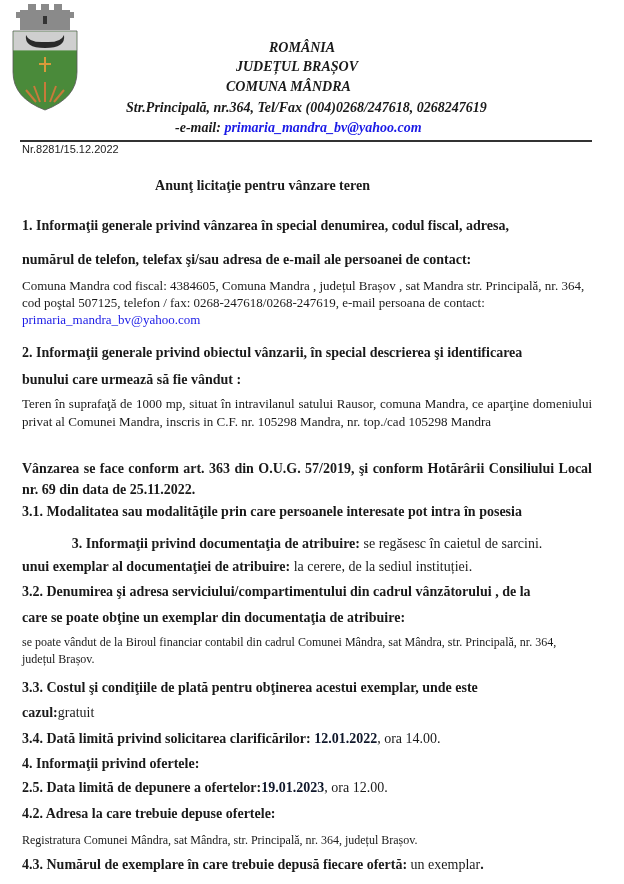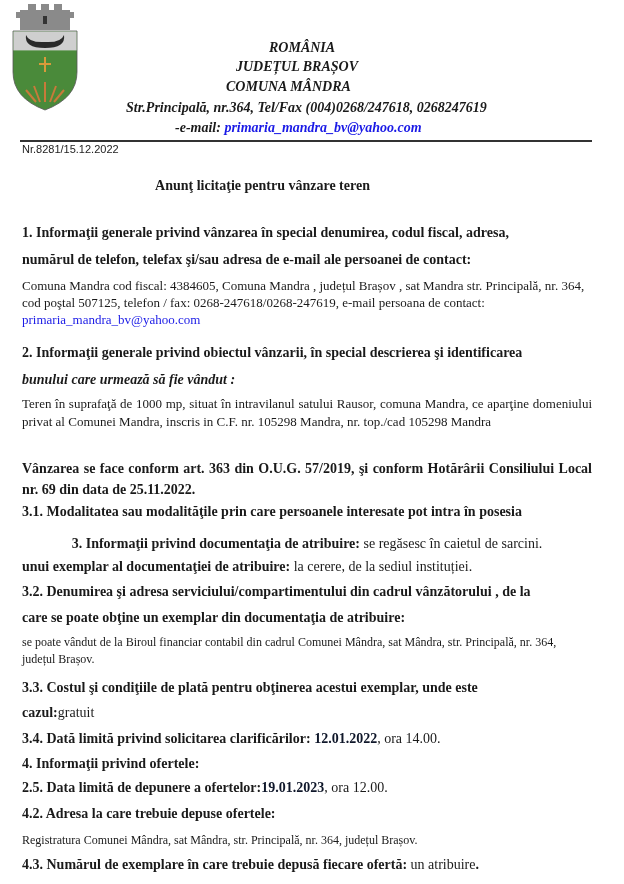--- a/index.html
+++ b/index.html
@@ -53,28 +53,28 @@
 <div class="hdr" style="left:226px;top:77px;">COMUNA MÂNDRA</div>
 <div class="hdr" style="left:126px;top:98px;">Str.Principală, nr.364, Tel/Fax (004)0268/247618, 0268247619</div>
 <div class="hdr" style="left:175px;top:118px;">
   <span>-e-mail: </span><a>primaria_mandra_bv@yahoo.com</a>
 </div>
 <div class="rule"></div>
 
 <div class="nr">Nr.8281/15.12.2022</div>
 <div class="title">Anunţ licitaţie pentru vânzare teren</div>
 
-<div class="blk b" style="top:225px;font-family:Liberation Serif, serif;">1. Informaţii generale privind vânzarea  în special denumirea, codul fiscal, adresa,</div>
+<div class="blk b" style="top:218px;font-family:Liberation Serif, serif;">1. Informaţii generale privind vânzarea  în special denumirea, codul fiscal, adresa,</div>
 <div class="blk b" style="top:252px;">numărul de telefon, telefax şi/sau adresa de e-mail ale persoanei de contact:</div>
 <div class="blk" style="top:277px;line-height:17px;">
   <span>Comuna Mandra  cod fiscal: 4384605, Comuna Mandra , județul Brașov , sat Mandra str. Principală, nr. 364,  cod poştal 507125, telefon / fax: 0268-247618/0268-247619, e-mail persoana de contact: </span><span class="blue">primaria_mandra_bv@yahoo.com</span>
 </div>
 
 <div class="blk b" style="top:345px;">2. Informaţii generale privind obiectul vânzarii, în special descrierea şi identificarea</div>
-<div class="blk b" style="top:372px;font-style:italic;">bunului care urmează să fie vândut :</div>
+<div class="blk b" style="top:372px;">bunului care urmează să fie vândut :</div>
 <div class="blk just" style="top:395px;line-height:18px;">Teren  în suprafaţă de 1000 mp, situat în intravilanul satului Rausor, comuna Mandra, ce aparţine domeniului privat al Comunei Mandra, inscris in C.F. nr. 105298 Mandra, nr. top./cad 105298 Mandra</div>
 <div class="blk b just" style="top:458px;line-height:21px;">Vânzarea se face conform art. 363  din O.U.G. 57/2019, şi conform Hotărârii Consiliului Local nr. 69 din  data de 25.11.2022.</div>
 
 <div class="blk b" style="top:536px;text-align:center;">
   <span>3. Informaţii privind documentaţia de atribuire:</span><span class="n"> se regăsesc în caietul de sarcini.</span>
 </div>
 <div class="blk b" style="top:504px;">3.1. Modalitatea sau modalităţile prin care persoanele interesate pot intra în posesia</div>
 <div class="blk b" style="top:559px;">
   <span>unui exemplar al documentaţiei de atribuire:</span><span class="n"> la cerere, de la sediul instituției.</span>
 </div>
@@ -90,14 +90,14 @@
   <span>3.4. Dată limită privind solicitarea clarificărilor: </span><span class="red">12.01.2022</span><span class="n u">, ora 14.00.</span>
 </div>
 
 <div class="blk b" style="top:756px;">4. Informaţii privind ofertele:</div>
 <div class="blk b" style="top:780px;">
   <span>2.5. Data limită de depunere a ofertelor:</span><span class="red">19.01.2023</span><span class="n">,  ora 12.00.</span>
 </div>
 <div class="blk b" style="top:806px;">4.2. Adresa la care trebuie depuse ofertele:</div>
 <div class="blk sm" style="top:832px;">Registratura Comunei Mândra, sat Mândra, str. Principală, nr. 364, județul Brașov.</div>
 <div class="blk b" style="top:857px;">
-  <span>4.3. Numărul de exemplare în care trebuie depusă fiecare ofertă:</span><span class="n"> un atribuire</span><span>.</span>
+  <span>4.3. Numărul de exemplare în care trebuie depusă fiecare ofertă:</span><span class="n"> un exemplar</span><span>.</span>
 </div>
 
 </body></html>

